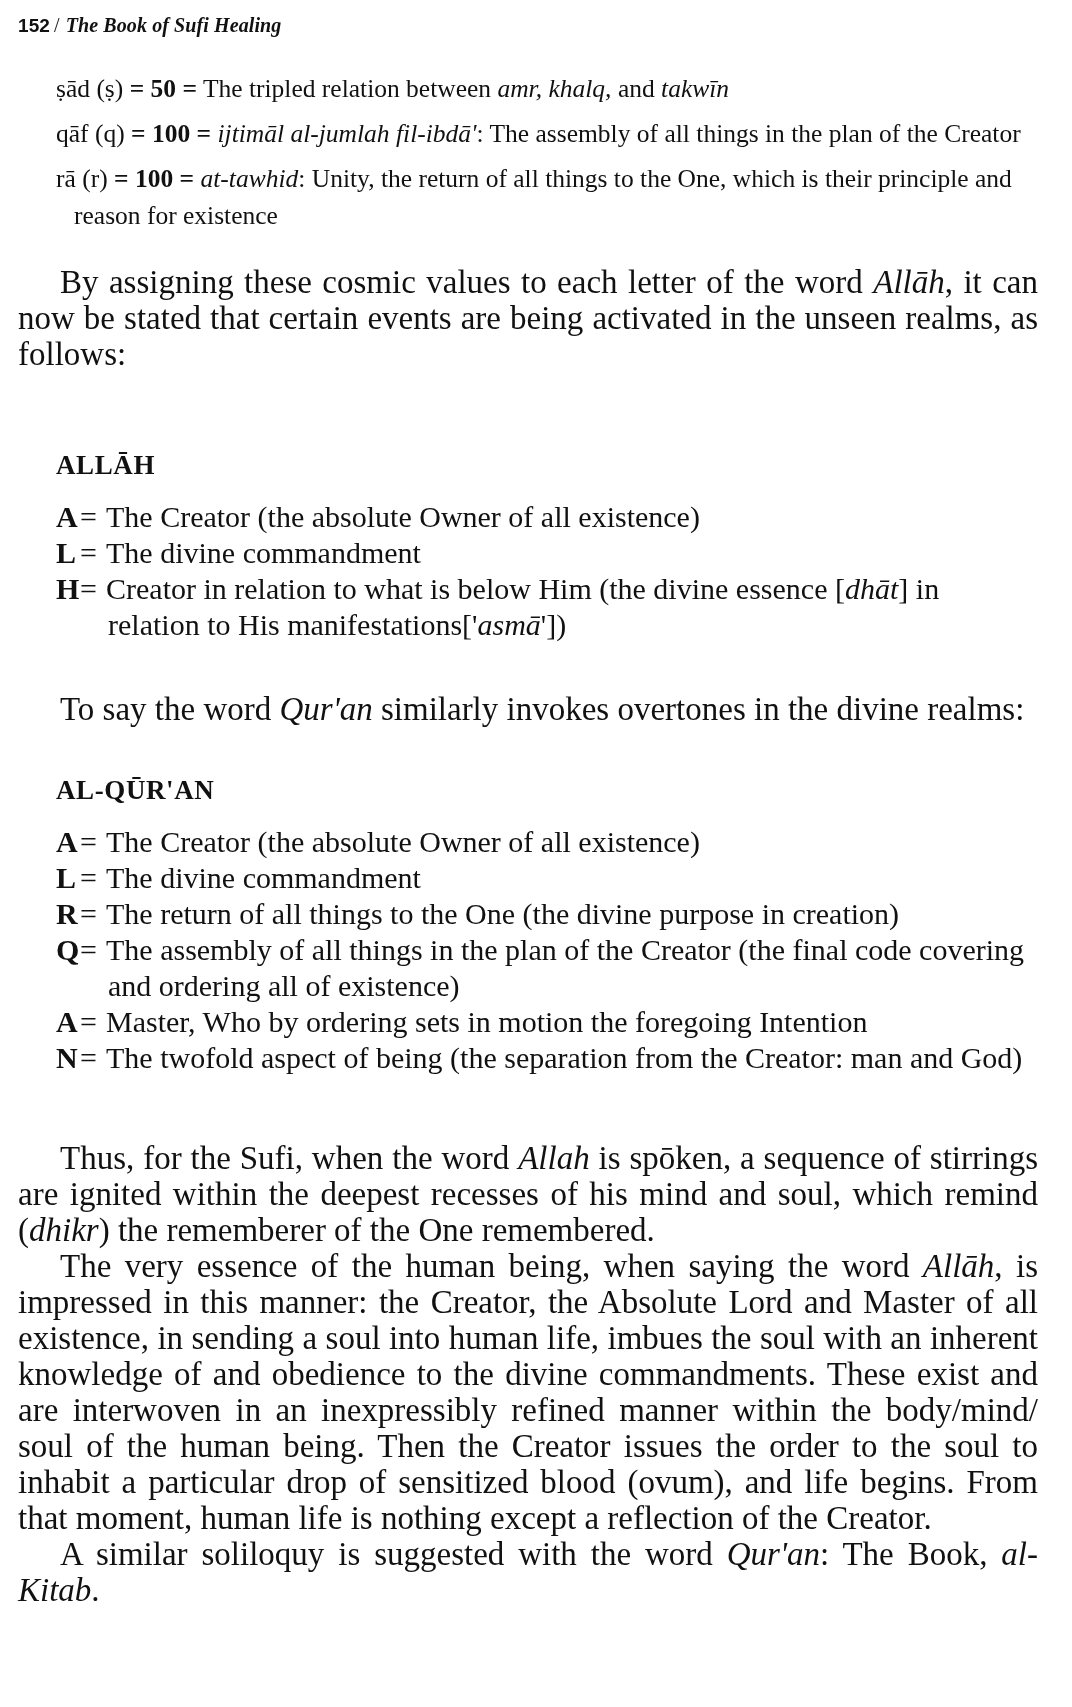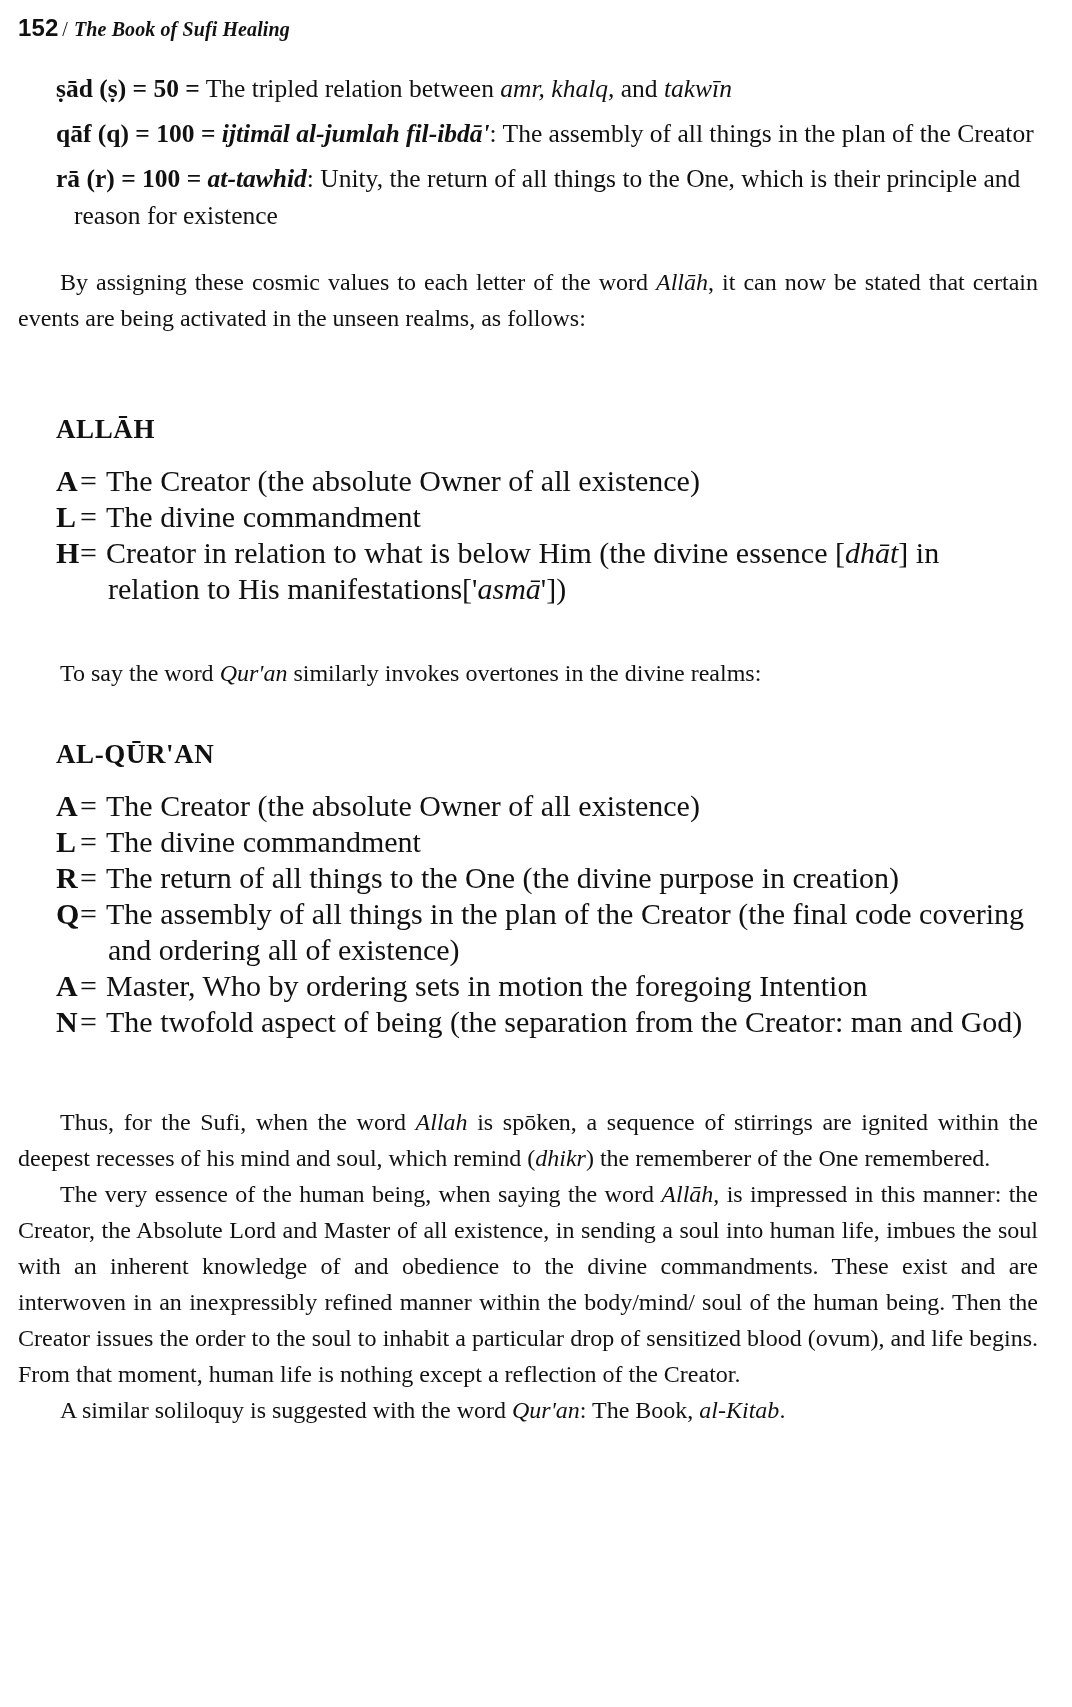--- a/index.html
+++ b/index.html
@@ -32,21 +32,21 @@
     font-size: 20px;
     font-weight: bold;
     font-style: italic;
     letter-spacing: 0.1px;
     white-space: nowrap;
   }
   .running-head .folio {
     font-style: normal;
     font-weight: bold;
     font-family: "Liberation Sans", "DejaVu Sans", sans-serif;
-    font-size: 24px;
+    font-size: 19px;
   }
   .running-head .sep {
     font-style: normal;
     font-weight: normal;
     padding: 0 6px 0 4px;
   }
 
   
   .content {
     position: absolute;
@@ -64,35 +64,35 @@
   .deflist li {
     font-size: 25.5px;
     line-height: 37px;
     padding-left: 56px;
     text-indent: -18px;
     margin-bottom: 8px;
     max-width: 960px;
   }
   .deflist li:last-child { margin-bottom: 0; }
   .deflist .lemma {
-    font-weight: bold;
+    font-weight: normal;
   }
   .deflist .translit {
-    font-weight: bold;
+    font-weight: normal;
     font-style: italic;
   }
   .deflist .emph {
     font-style: italic;
   }
   .deflist .eq { font-weight: bold; }
   .deflist .num { font-weight: bold; }
 
   
   p.body {
-    font-size: 24px;
+    font-size: 33px;
     line-height: 36px;
     margin: 0;
     text-align: justify;
     text-justify: inter-word;
   }
   p.body.indent { text-indent: 42px; }
   p.body em { font-style: italic; }
 
   .gap-sm { height: 16px; }
   .gap-md { height: 30px; }

